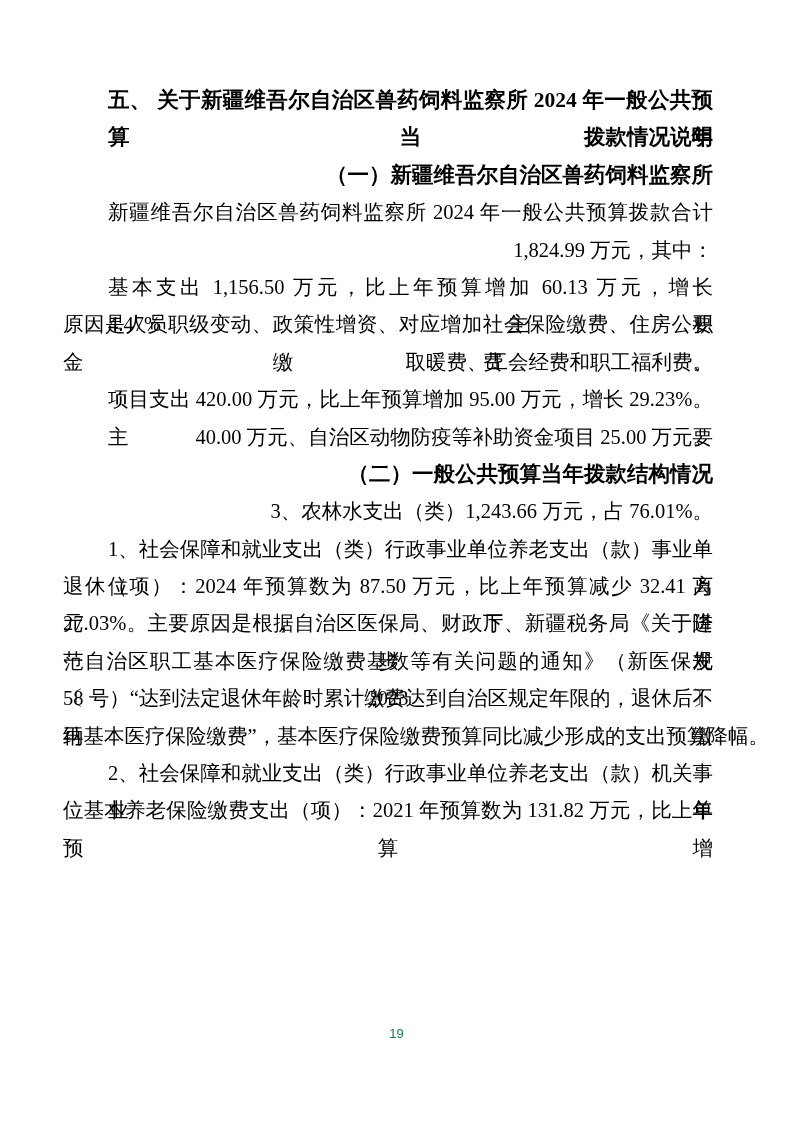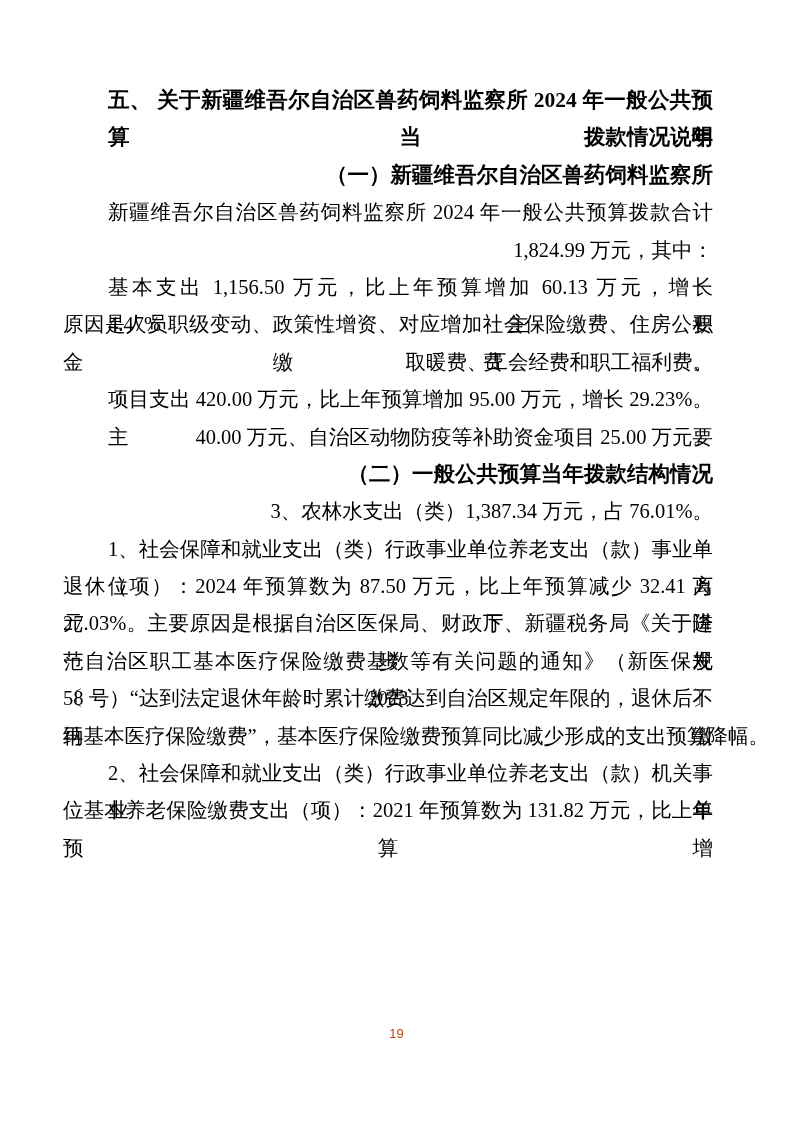--- a/index.html
+++ b/index.html
@@ -45,40 +45,40 @@
   }
   .page-number {
     position: absolute;
     top: 1024px;
     left: 0;
     width: 793px;
     text-align: center;
     font-family: "Liberation Sans", "DejaVu Sans", sans-serif;
     font-size: 13px;
     line-height: 20px;
-    color: #c2410c;
+    color: #15803d;
   }
 </style>
 </head>
 <body>
 
 <div class="page">
   <div class="text-block">
       <div class="line bold indent justify">五、 关于新疆维吾尔自治区兽药饲料监察所 2024 年一般公共预算当年</div>
       <div class="line bold">拨款情况说明</div>
       <div class="line bold indent">（一）新疆维吾尔自治区兽药饲料监察所</div>
       <div class="line indent justify">新疆维吾尔自治区兽药饲料监察所 2024 年一般公共预算拨款合计</div>
       <div class="line">1,824.99 万元，其中：</div>
       <div class="line indent justify">基本支出 1,156.50 万元，比上年预算增加 60.13 万元，增长 4.47%。主要</div>
       <div class="line justify">原因是人员职级变动、政策性增资、对应增加社会保险缴费、住房公积金缴费、</div>
       <div class="line">取暖费、工会经费和职工福利费。</div>
       <div class="line indent justify">项目支出 420.00 万元，比上年预算增加 95.00 万元，增长 29.23%。主要</div>
       <div class="line">40.00 万元、自治区动物防疫等补助资金项目 25.00 万元。</div>
       <div class="line bold indent">（二）一般公共预算当年拨款结构情况</div>
-      <div class="line indent">3、农林水支出（类）1,387.34 万元，占 76.01%。</div>
+      <div class="line indent">3、农林水支出（类）1,243.66 万元，占 76.01%。</div>
       <div class="line indent justify">1、社会保障和就业支出（类）行政事业单位养老支出（款）事业单位离</div>
       <div class="line justify">退休（项）：2024 年预算数为 87.50 万元，比上年预算减少 32.41 万元，下降</div>
       <div class="line justify">27.03%。主要原因是根据自治区医保局、财政厅、新疆税务局《关于进一步规</div>
       <div class="line justify">范自治区职工基本医疗保险缴费基数等有关问题的通知》（新医保发〔2023〕</div>
       <div class="line justify">58 号）“达到法定退休年龄时累计缴费达到自治区规定年限的，退休后不再缴</div>
       <div class="line">纳基本医疗保险缴费”，基本医疗保险缴费预算同比减少形成的支出预算降幅。</div>
       <div class="line indent justify">2、社会保障和就业支出（类）行政事业单位养老支出（款）机关事业单</div>
       <div class="line justify">位基本养老保险缴费支出（项）：2021 年预算数为 131.82 万元，比上年预算增</div>
     </div>
   <div class="page-number">19</div>

